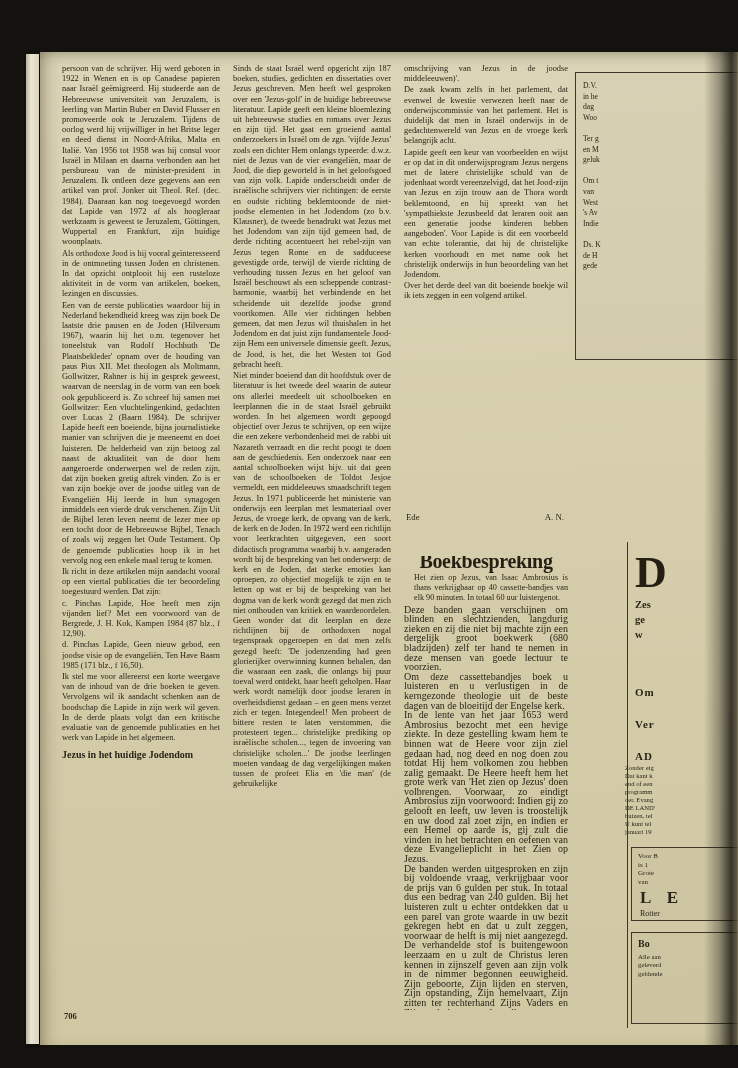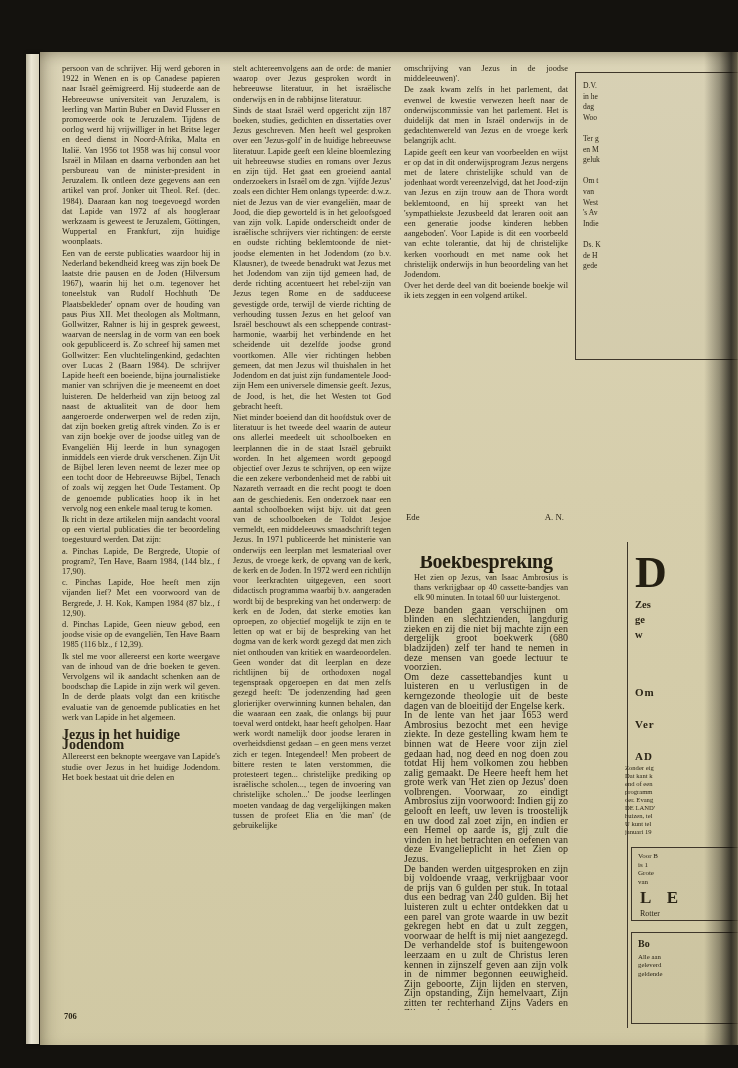--- a/index.html
+++ b/index.html
@@ -25,21 +25,21 @@
   }
   .col{
     width:158px;overflow:hidden;height:946px;
     font-size:8.4px;line-height:10.2px;
     text-align:justify;
     hyphens:auto;-webkit-hyphens:auto;
   }
   .col3{width:164px;position:relative;}
   .body-p{margin:0 0 1px 0;}
   .subhead{
-    font-size:14px;font-weight:bold;margin:7px 0 2px 0;text-align:left;
+    font-size:10px;font-weight:bold;margin:7px 0 2px 0;text-align:left;
   }
   .sig-row{
     position:absolute;top:448px;left:2px;right:4px;
     display:flex;justify-content:space-between;
     font-size:8.8px;font-weight:normal;
   }
   .boek{
     position:absolute;top:492px;left:0;right:0;height:454px;overflow:hidden;
   }
   .boek-title{
@@ -93,34 +93,32 @@
 <div class="scene">
   <div class="prev-page-edge"></div>
 
   <div class="paper">
 
     <div class="columns">
 
       <div class="col">
         <div>
             <p class="body-p">persoon van de schrijver. Hij werd geboren in 1922 in Wenen en is op Canadese papieren naar Israël geëmigreerd. Hij studeerde aan de Hebreeuwse universiteit van Jeruzalem, is leerling van Martin Buber en David Flusser en promoveerde ook te Jeruzalem. Tijdens de oorlog werd hij vrijwilliger in het Britse leger en deed dienst in Noord-Afrika, Malta en Italië. Van 1956 tot 1958 was hij consul voor Israël in Milaan en daarna verbonden aan het persbureau van de minister-president in Jeruzalem. Ik ontleen deze gegevens aan een artikel van prof. Jonker uit Theol. Ref. (dec. 1984). Daaraan kan nog toegevoegd worden dat Lapide van 1972 af als hoogleraar werkzaam is geweest te Jeruzalem, Göttingen, Wuppertal en Frankfurt, zijn huidige woonplaats.</p>
+            <p class="body-p">Als orthodoxe Jood is hij vooral geïnteresseerd in de ontmoeting tussen Joden en christenen. In dat opzicht ontplooit hij een rusteloze aktiviteit in de vorm van artikelen, boeken, lezingen en discussies.</p>
             <p class="body-p">Een van de eerste publicaties waardoor hij in Nederland bekendheid kreeg was zijn boek De laatste drie pausen en de Joden (Hilversum 1967), waarin hij het o.m. tegenover het toneelstuk van Rudolf Hochhuth 'De Plaatsbekleder' opnam over de houding van paus Pius XII. Met theologen als Moltmann, Gollwitzer, Rahner is hij in gesprek geweest, waarvan de neerslag in de vorm van een boek ook gepubliceerd is. Zo schreef hij samen met Gollwitzer: Een vluchtelingenkind, gedachten over Lucas 2 (Baarn 1984). De schrijver Lapide heeft een boeiende, bijna journalistieke manier van schrijven die je meeneemt en doet luisteren. De helderheid van zijn betoog zal naast de aktualiteit van de door hem aangeroerde onderwerpen wel de reden zijn, dat zijn boeken gretig aftrek vinden. Zo is er van zijn boekje over de joodse uitleg van de Evangeliën Hij leerde in hun synagogen inmiddels een vierde druk verschenen. Zijn Uit de Bijbel leren leven neemt de lezer mee op een tocht door de Hebreeuwse Bijbel, Tenach of zoals wij zeggen het Oude Testament. Op de genoemde publicaties hoop ik in het vervolg nog een enkele maal terug te komen.</p>
             <p class="body-p">Ik richt in deze artikelen mijn aandacht vooral op een viertal publicaties die ter beoordeling toegestuurd werden. Dat zijn:</p>
-            <p class="body-p">a. Pinchas Lapide, De Bergrede, Utopie of program?, Ten Have, Baarn 1984, (144 blz., f 17,90).</p>
             <p class="body-p">c. Pinchas Lapide, Hoe heeft men zijn vijanden lief? Met een voorwoord van de Bergrede, J. H. Kok, Kampen 1984 (87 blz., f 12,90).</p>
-            <p class="body-p">d. Pinchas Lapide, Geen nieuw gebod, een joodse visie op de evangeliën, Ten Have Baarn 1985 (116 blz., f 12,39).</p>
+            <p class="body-p">d. Pinchas Lapide, Geen nieuw gebod, een joodse visie op de evangeliën, Ten Have Baarn 1985 (171 blz., f 16,50).</p>
             <p class="body-p">Ik stel me voor allereerst een korte weergave van de inhoud van de drie boeken te geven. Vervolgens wil ik aandacht schenken aan de boodschap die Lapide in zijn werk wil geven. In de derde plaats volgt dan een kritische evaluatie van de genoemde publicaties en het werk van Lapide in het algemeen.</p>
           </div>
         <h3 class="subhead">Jezus in het huidige Jodendom</h3>
-        <p class="body-p">Allereerst een beknopte weergave van Lapide's studie over Jezus in het huidige Jodendom. Het boek bestaat uit drie delen en</p>
       </div>
 
       <div class="col">
         <div>
-            <p class="body-p">stelt achtereenvolgens aan de orde: de manier waarop over Jezus gesproken wordt in hebreeuwse literatuur, in het israëlische onderwijs en in de rabbijnse literatuur.</p>
             <p class="body-p">Sinds de staat Israël werd opgericht zijn 187 boeken, studies, gedichten en dissertaties over Jezus geschreven. Men heeft wel gesproken over een 'Jezus-golf' in de huidige hebreeuwse literatuur. Lapide geeft een kleine bloemlezing uit hebreeuwse studies en romans over Jezus en zijn tijd. Het gaat een groeiend aantal onderzoekers in Israël om de zgn. 'vijfde Jezus' zoals een dichter Hem onlangs typeerde: d.w.z. niet de Jezus van de vier evangeliën, maar de Jood, die diep geworteld is in het geloofsgoed van zijn volk. Lapide onderscheidt onder de israëlische schrijvers vier richtingen: de eerste en oudste richting beklemtoonde de niet-joodse elementen in het Jodendom (zo b.v. Klausner), de tweede benadrukt wat Jezus met het Jodendom van zijn tijd gemeen had, de derde richting accentueert het rebel-zijn van Jezus tegen Rome en de sadduceese gevestigde orde, terwijl de vierde richting de verhouding tussen Jezus en het geloof van Israël beschouwt als een scheppende contrast-harmonie, waarbij het verbindende en het scheidende uit dezelfde joodse grond voortkomen. Alle vier richtingen hebben gemeen, dat men Jezus wil thuishalen in het Jodendom en dat juist zijn fundamentele Jood-zijn Hem een universele dimensie geeft. Jezus, de Jood, is het, die het Westen tot God gebracht heeft.</p>
             <p class="body-p">Niet minder boeiend dan dit hoofdstuk over de literatuur is het tweede deel waarin de auteur ons allerlei meedeelt uit schoolboeken en leerplannen die in de staat Israël gebruikt worden. In het algemeen wordt gepoogd objectief over Jezus te schrijven, op een wijze die een zekere verbondenheid met de rabbi uit Nazareth verraadt en die recht poogt te doen aan de geschiedenis. Een onderzoek naar een aantal schoolboeken wijst bijv. uit dat geen van de schoolboeken de Toldot Jesjoe vermeldt, een middeleeuws smaadschrift tegen Jezus. In 1971 publiceerde het ministerie van onderwijs een leerplan met lesmateriaal over Jezus, de vroege kerk, de opvang van de kerk, de kerk en de Joden. In 1972 werd een richtlijn voor leerkrachten uitgegeven, een soort didactisch programma waarbij b.v. aangeraden wordt bij de bespreking van het onderwerp: de kerk en de Joden, dat sterke emoties kan oproepen, zo objectief mogelijk te zijn en te letten op wat er bij de bespreking van het dogma van de kerk wordt gezegd dat men zich niet onthouden van kritiek en waardeoordelen. Geen wonder dat dit leerplan en deze richtlijnen bij de orthodoxen nogal tegenspraak opgeroepen en dat men zelfs gezegd heeft: 'De jodenzending had geen glorierijker overwinning kunnen behalen, dan die waaraan een zaak, die onlangs bij puur toeval werd ontdekt, haar heeft geholpen. Haar werk wordt namelijk door joodse leraren in overheidsdienst gedaan – en geen mens verzet zich er tegen. Integendeel! Men probeert de bittere resten te laten verstommen, die protesteert tegen... christelijke prediking op israëlische scholen..., tegen de invoering van christelijke scholen...' De joodse leerlingen moeten vandaag de dag vergelijkingen maken tussen de profeet Elia en 'die man' (de gebruikelijke</p>
           </div>
       </div>
 
       <div class="col col3">
         <div>
             <p class="body-p">omschrijving van Jezus in de joodse middeleeuwen)'.</p>
             <p class="body-p">De zaak kwam zelfs in het parlement, dat evenwel de kwestie verwezen heeft naar de onderwijscommissie van het parlement. Het is duidelijk dat men in Israël onderwijs in de gedachtenwereld van Jezus en de vroege kerk belangrijk acht.</p>
             <p class="body-p">Lapide geeft een keur van voorbeelden en wijst er op dat in dit onderwijsprogram Jezus nergens met de latere christelijke schuld van de jodenhaat wordt vereenzelvigd, dat het Jood-zijn van Jezus en zijn trouw aan de Thora wordt beklemtoond, en hij spreekt van het 'sympathiekste Jezusbeeld dat leraren ooit aan een generatie joodse kinderen hebben aangeboden'. Voor Lapide is dit een voorbeeld van echte tolerantie, dat hij de christelijke kerken voorhoudt en met name ook het christelijk onderwijs in hun beoordeling van het Jodendom.</p>
@@ -130,21 +128,21 @@
         <div class="sig-row">
           <span>Ede</span>
           <span>A. N.</span>
         </div>
 
         <div class="boek">
           <h2 class="boek-title">Boekbespreking</h2>
           <p class="boek-lead">Het zien op Jezus, van Isaac Ambrosius is thans verkrijgbaar op 40 cassette-bandjes van elk 90 minuten. In totaal 60 uur luistergenot.</p>
           <div>
               <p class="body-p">Deze banden gaan verschijnen om blinden en slechtzienden, langdurig zieken en zij die niet bij machte zijn een dergelijk groot boekwerk (680 bladzijden) zelf ter hand te nemen in deze mensen van goede lectuur te voorzien.</p>
-              <p class="body-p">Om deze cassettebandjes kunt u luisteren en u verlustigen in de kerngezonde theologie uit de beste dagen van de bloeitijd der Engelse kerk.</p>
+              <p class="body-p">Om deze cassettebandjes boek u luisteren en u verlustigen in de kerngezonde theologie uit de beste dagen van de bloeitijd der Engelse kerk.</p>
               <p class="body-p">In de lente van het jaar 1653 werd Ambrosius bezocht met een hevige ziekte. In deze gestelling kwam hem te binnen wat de Heere voor zijn ziel gedaan had, nog deed en nog doen zou totdat Hij hem volkomen zou hebben zalig gemaakt. De Heere heeft hem het grote werk van 'Het zien op Jezus' doen volbrengen. Voorwaar, zo eindigt Ambrosius zijn voorwoord: Indien gij zo gelooft en leeft, uw leven is troostelijk en uw dood zal zoet zijn, en indien er een Hemel op aarde is, gij zult die vinden in het betrachten en oefenen van deze Evangelieplicht in het Zien op Jezus.</p>
               <p class="body-p">De banden werden uitgesproken en zijn bij voldoende vraag, verkrijgbaar voor de prijs van 6 gulden per stuk. In totaal dus een bedrag van 240 gulden. Bij het luisteren zult u echter ontdekken dat u een parel van grote waarde in uw bezit gekregen hebt en dat u zult zeggen, voorwaar de helft is mij niet aangezegd. De verhandelde stof is buitengewoon leerzaam en u zult de Christus leren kennen in zijnszelf geven aan zijn volk in de nimmer begonnen eeuwigheid. Zijn geboorte, Zijn lijden en sterven, Zijn opstanding, Zijn hemelvaart, Zijn zitten ter rechterhand Zijns Vaders en Zijn wederkomst op de wolken.</p>
               <p class="body-p">De heer Van der Wilt houdt zich aanbevolen voor de voorkeur voor het inspreken van andere boekwerken, doch daar mogen geen auteursrechten voor gelden. Hij verzoekt kerkeraden, en dergelijke dit schrijven te willen opnemen in hun kerkbladen om een zo groot mogelijke bekendheid te geven aan deze uitgave, wil hij de kostprijs wordt uitgegeven. Verzendkosten moeten dan ook worden vergoed.</p>
             </div>
         </div>
       </div>
 
     </div>
 
     <div class="ads">

